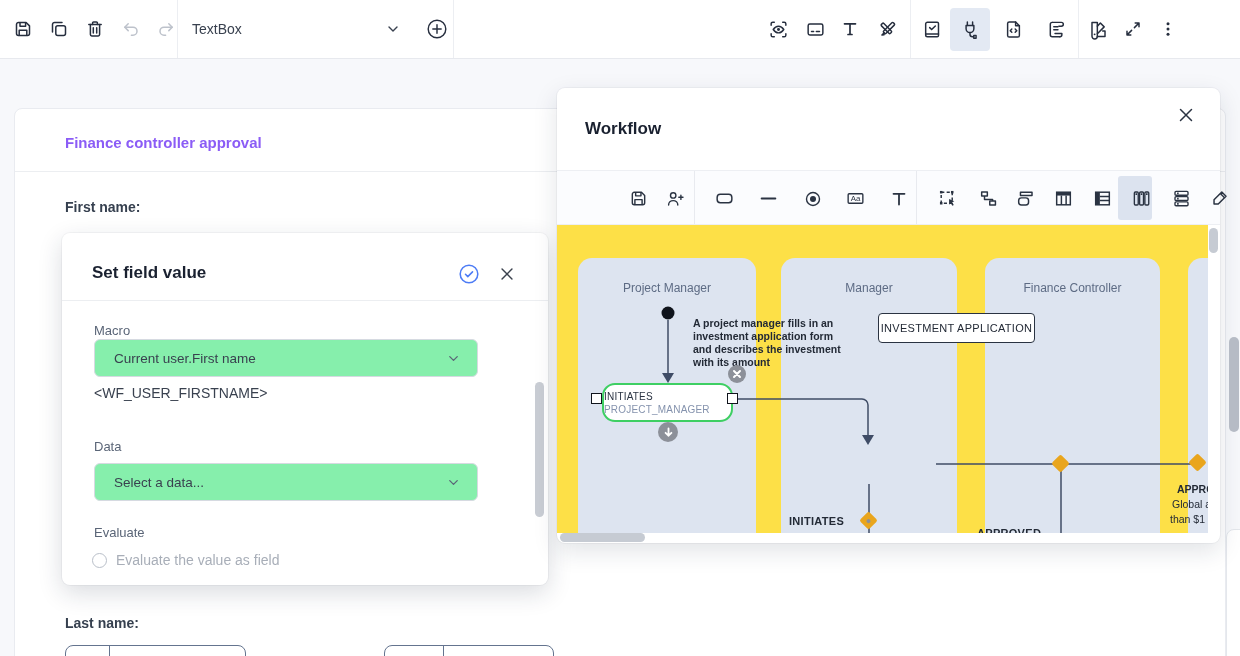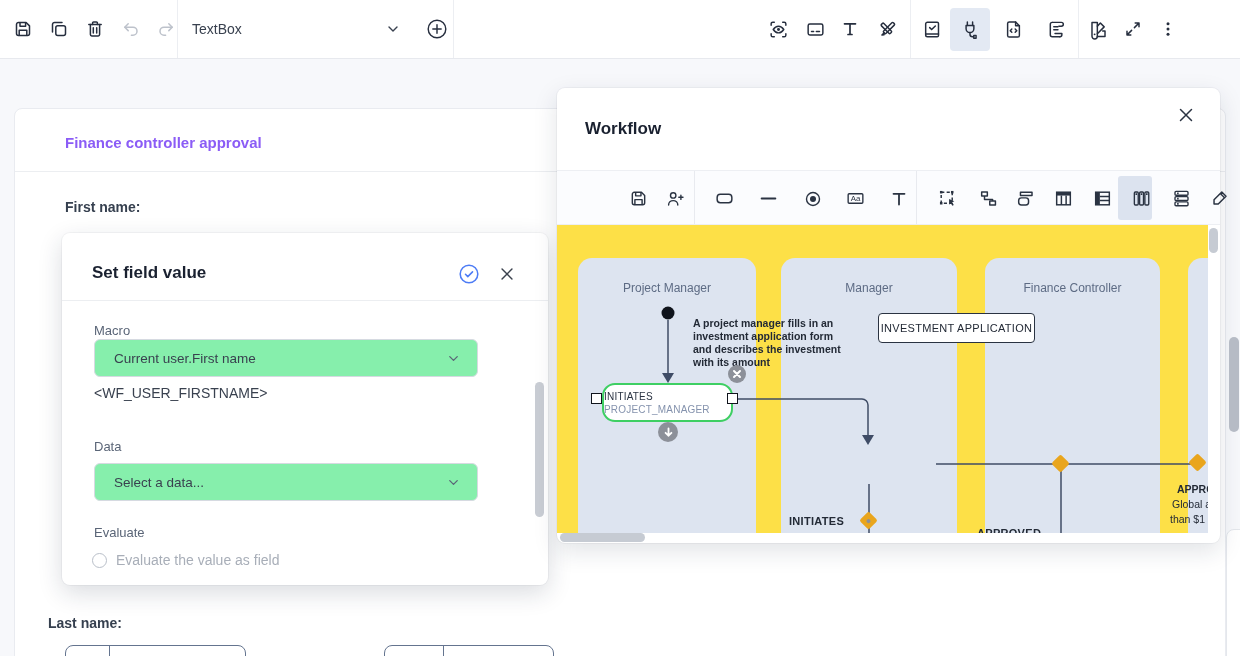--- a/index.html
+++ b/index.html
@@ -247,21 +247,21 @@
           <circle cx="10" cy="15.2" r="1.5"></circle>
         </svg>
       </span>
   </button>
 </div>
 
 <div class="form-card">
   <div class="card-title">Finance controller approval</div>
   <div class="card-div"></div>
   <div class="field-label" style="left:50px; top:90px">First name:</div>
-  <div class="field-label" style="left:33px; top:506px">Last name:</div>
+  <div class="field-label" style="left:50px; top:506px">Last name:</div>
   <div class="input-group" style="left:50px; top:536px; width:181px">
     <div class="seg" style="width:44px"></div>
   </div>
   <div class="input-group" style="left:369px; top:536px; width:170px">
     <div class="seg" style="width:59px"></div>
   </div>
 </div>
 
 <div class="dialog">
   <div class="dlg-title">Set field value</div>

